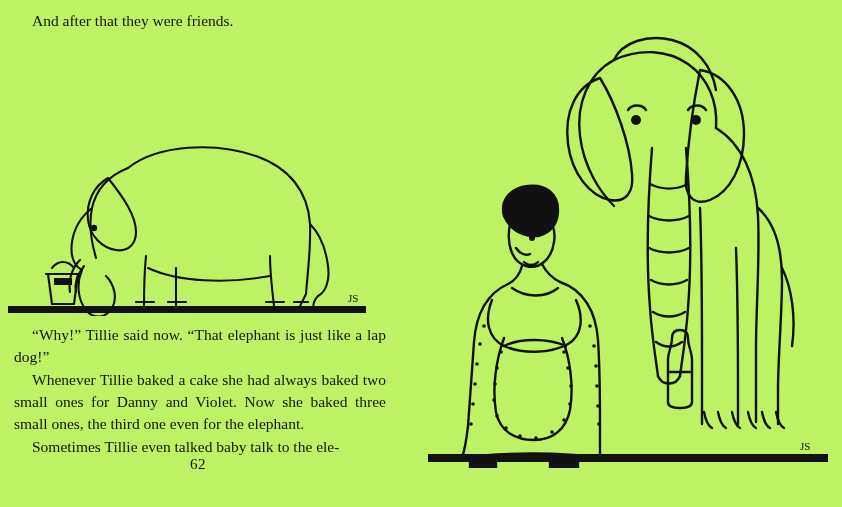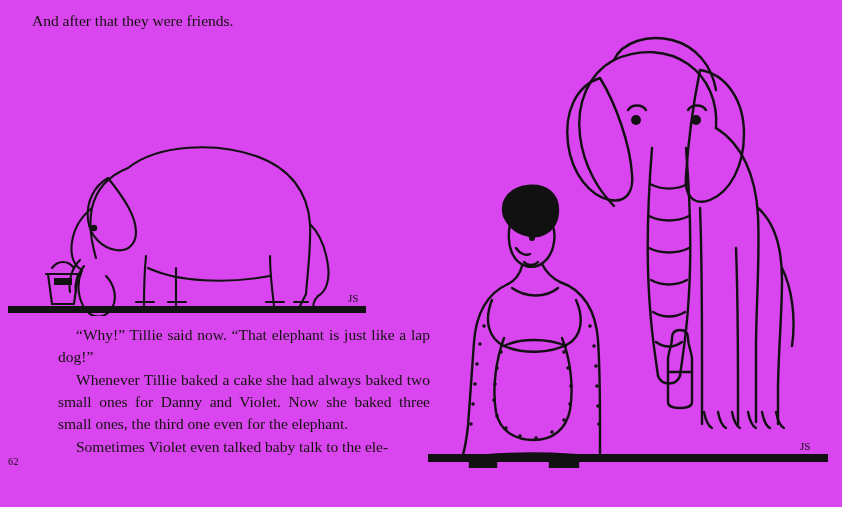--- a/index.html
+++ b/index.html
@@ -11,21 +11,21 @@
     width: 842px;
     height: 507px;
     overflow: hidden;
     font-family: "Liberation Serif", serif;
     color: #111111;
   }
   .page {
     position: relative;
     width: 842px;
     height: 507px;
-    background: #d946ef;
+    background: #bef264;
   }
 
   
   .left-col {
     position: absolute;
     left: 8px;
     top: 4px;
     width: 390px;
     height: 490px;
   }
@@ -35,29 +35,29 @@
     line-height: 1.44;
     text-align: justify;
     text-indent: 18px;
     margin: 0 0 0 0;
     width: 366px;
     color: #15130f;
   }
 
   .text-block-top { position: absolute; left: 6px; top: 6px; width: 370px; }
   .text-block-bottom { position: absolute; left: 6px; top: 320px; width: 374px; }
-  .text-block-bottom .para { width: 372px; margin-left: 44px; }
+  .text-block-bottom .para { width: 372px; }
 
   .page-number {
     position: absolute;
     left: 0;
     top: 452px;
     width: 380px;
-    text-align: left;
-    font-size: 10px;
+    text-align: center;
+    font-size: 15px;
     letter-spacing: 0.5px;
     color: #15130f;
   }
 
   
   .fig-left {
     position: absolute;
     left: 0px;
     top: 112px;
     width: 390px;
@@ -135,21 +135,21 @@
 
         <rect x="0" y="190" width="358" height="7" fill="#111111" stroke="none"></rect>
 
         <text class="signature" x="340" y="186">JS</text>
       </svg>
     </div>
 
     <div class="text-block-bottom">
       <p class="para">“Why!” Tillie said now. “That elephant is just like a lap dog!”</p>
       <p class="para">Whenever Tillie baked a cake she had always baked two small ones for Danny and Violet. Now she baked three small ones, the third one even for the elephant.</p>
-      <p class="para">Sometimes Violet even talked baby talk to the ele-</p>
+      <p class="para">Sometimes Tillie even talked baby talk to the ele-</p>
     </div>
 
     <div class="page-number">62</div>
   </div>
 
   <div class="fig-right">
     <svg width="438" height="460" viewBox="0 0 438 460" xmlns="http://www.w3.org/2000/svg">
       <g fill="none" stroke="#111111" stroke-width="2.4" stroke-linecap="round" stroke-linejoin="round">
 
         <path d="M214 52 C188 66 176 96 180 128 C184 160 200 184 214 198"></path>

